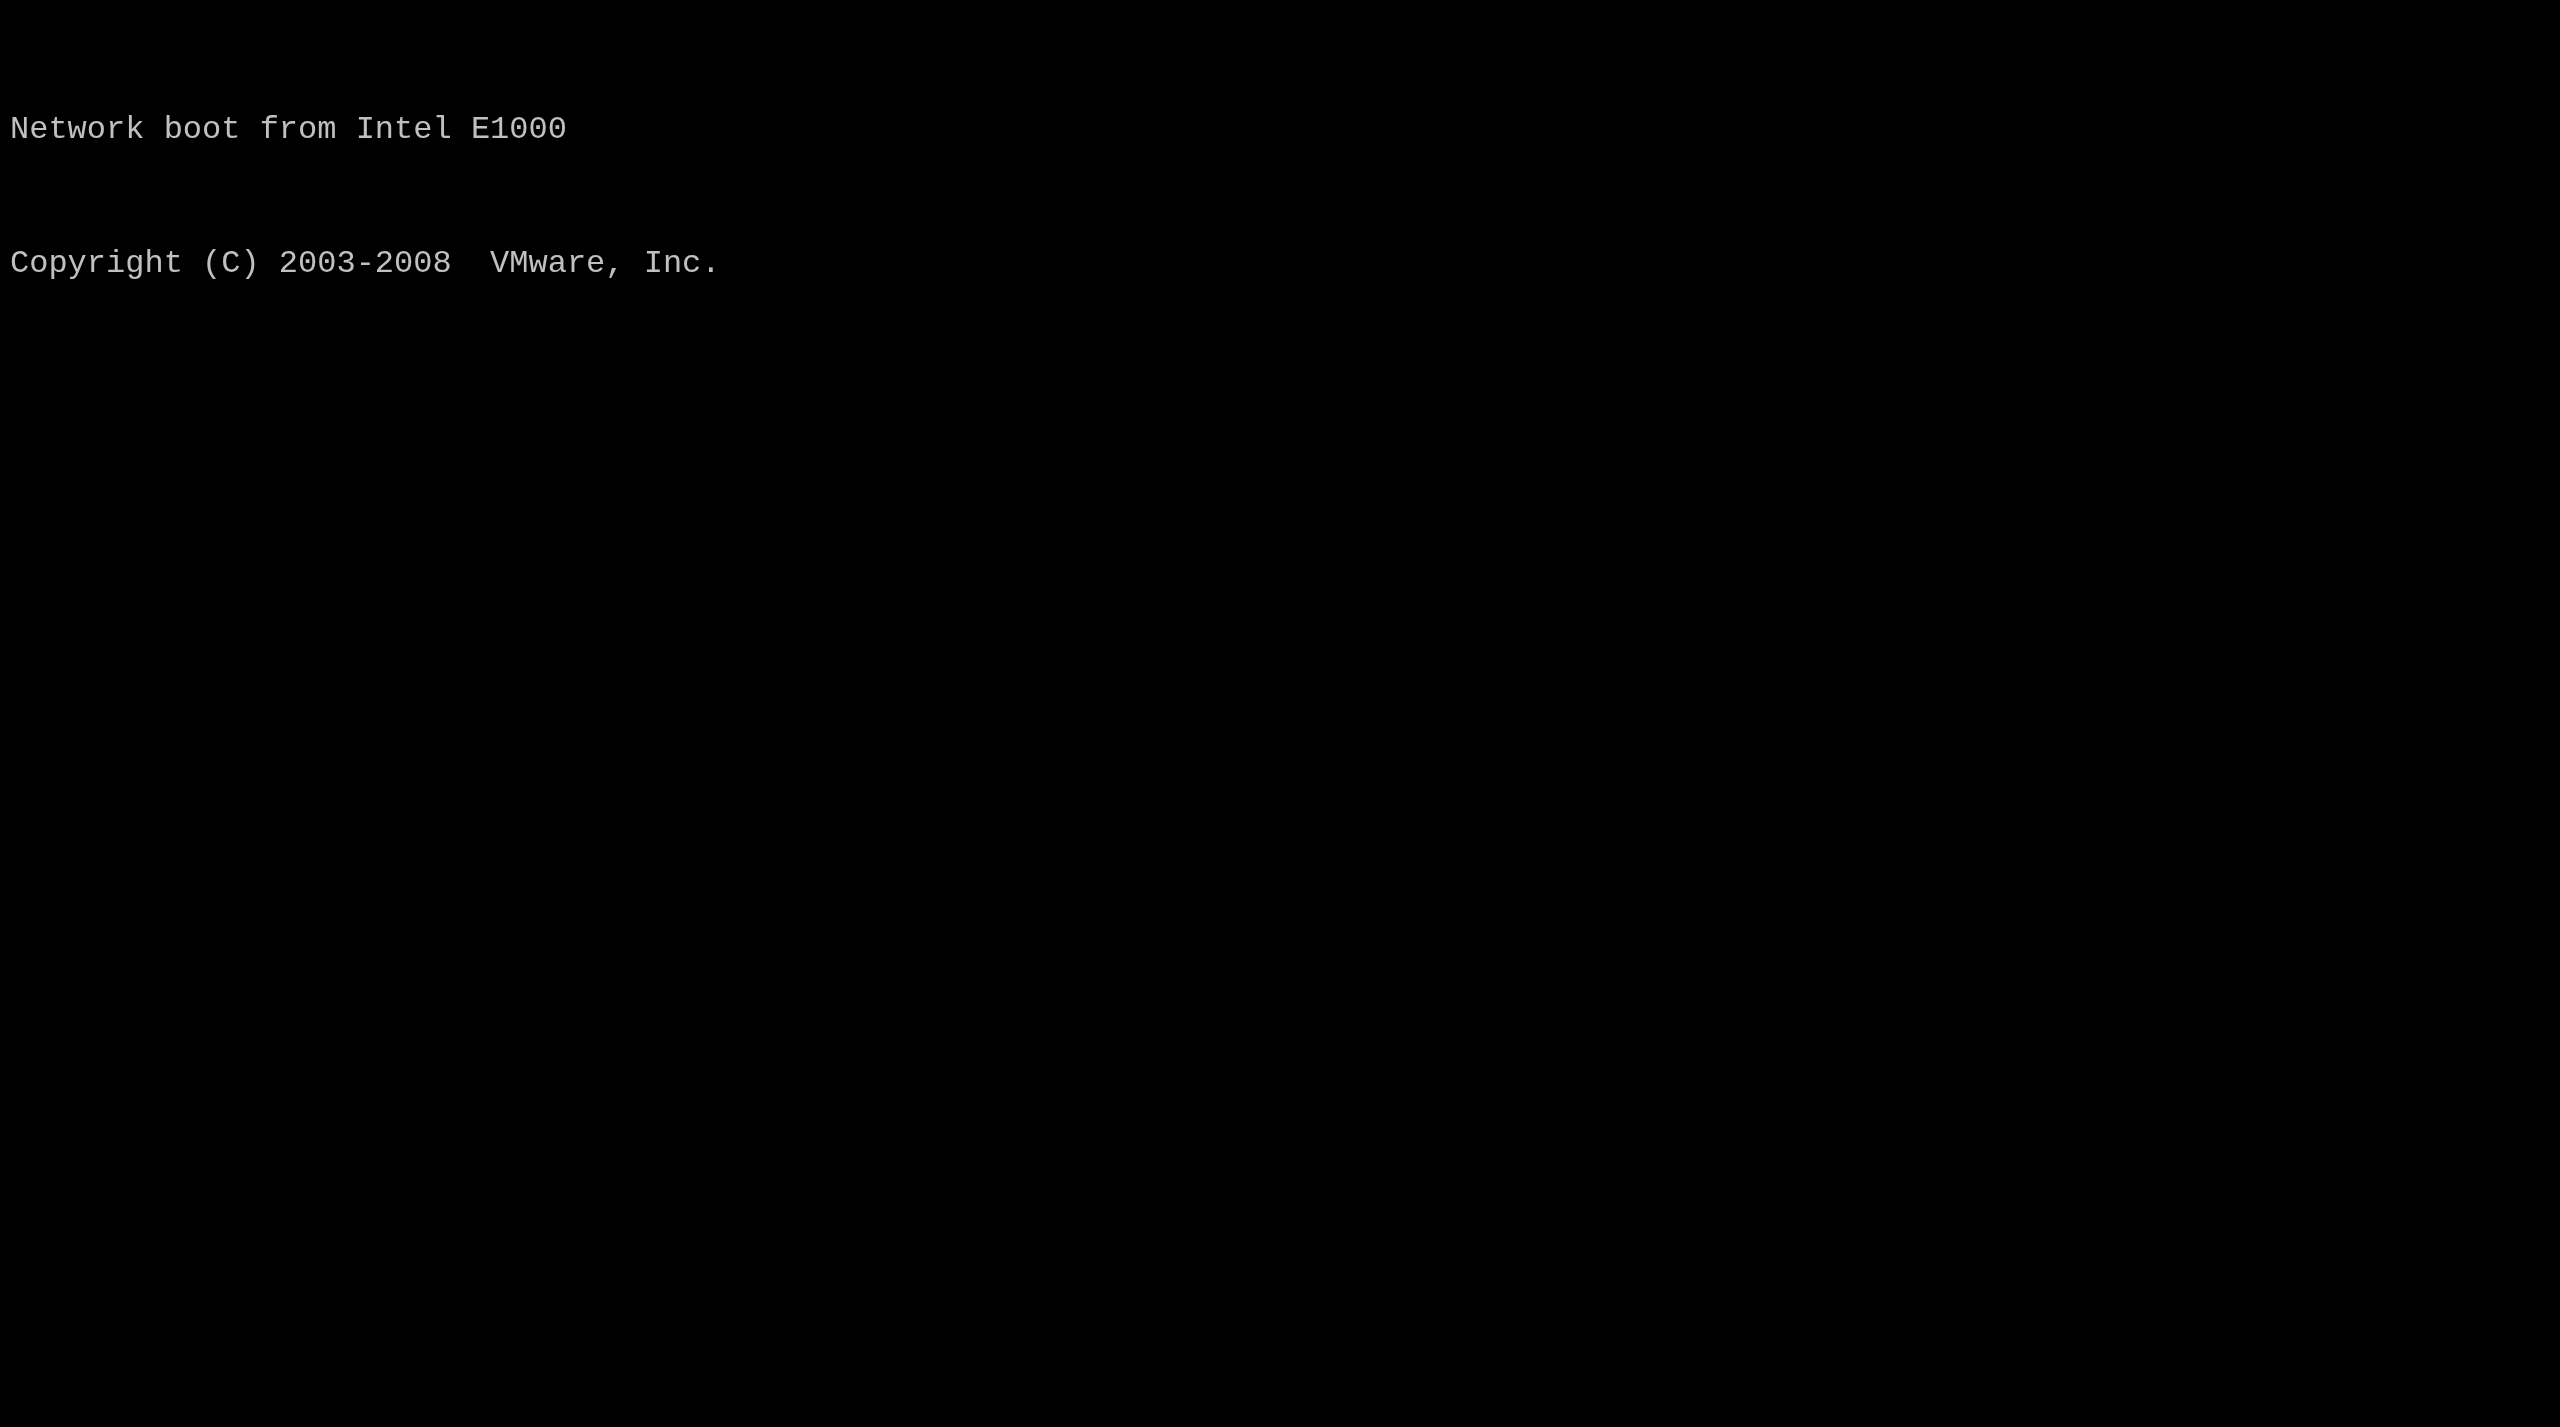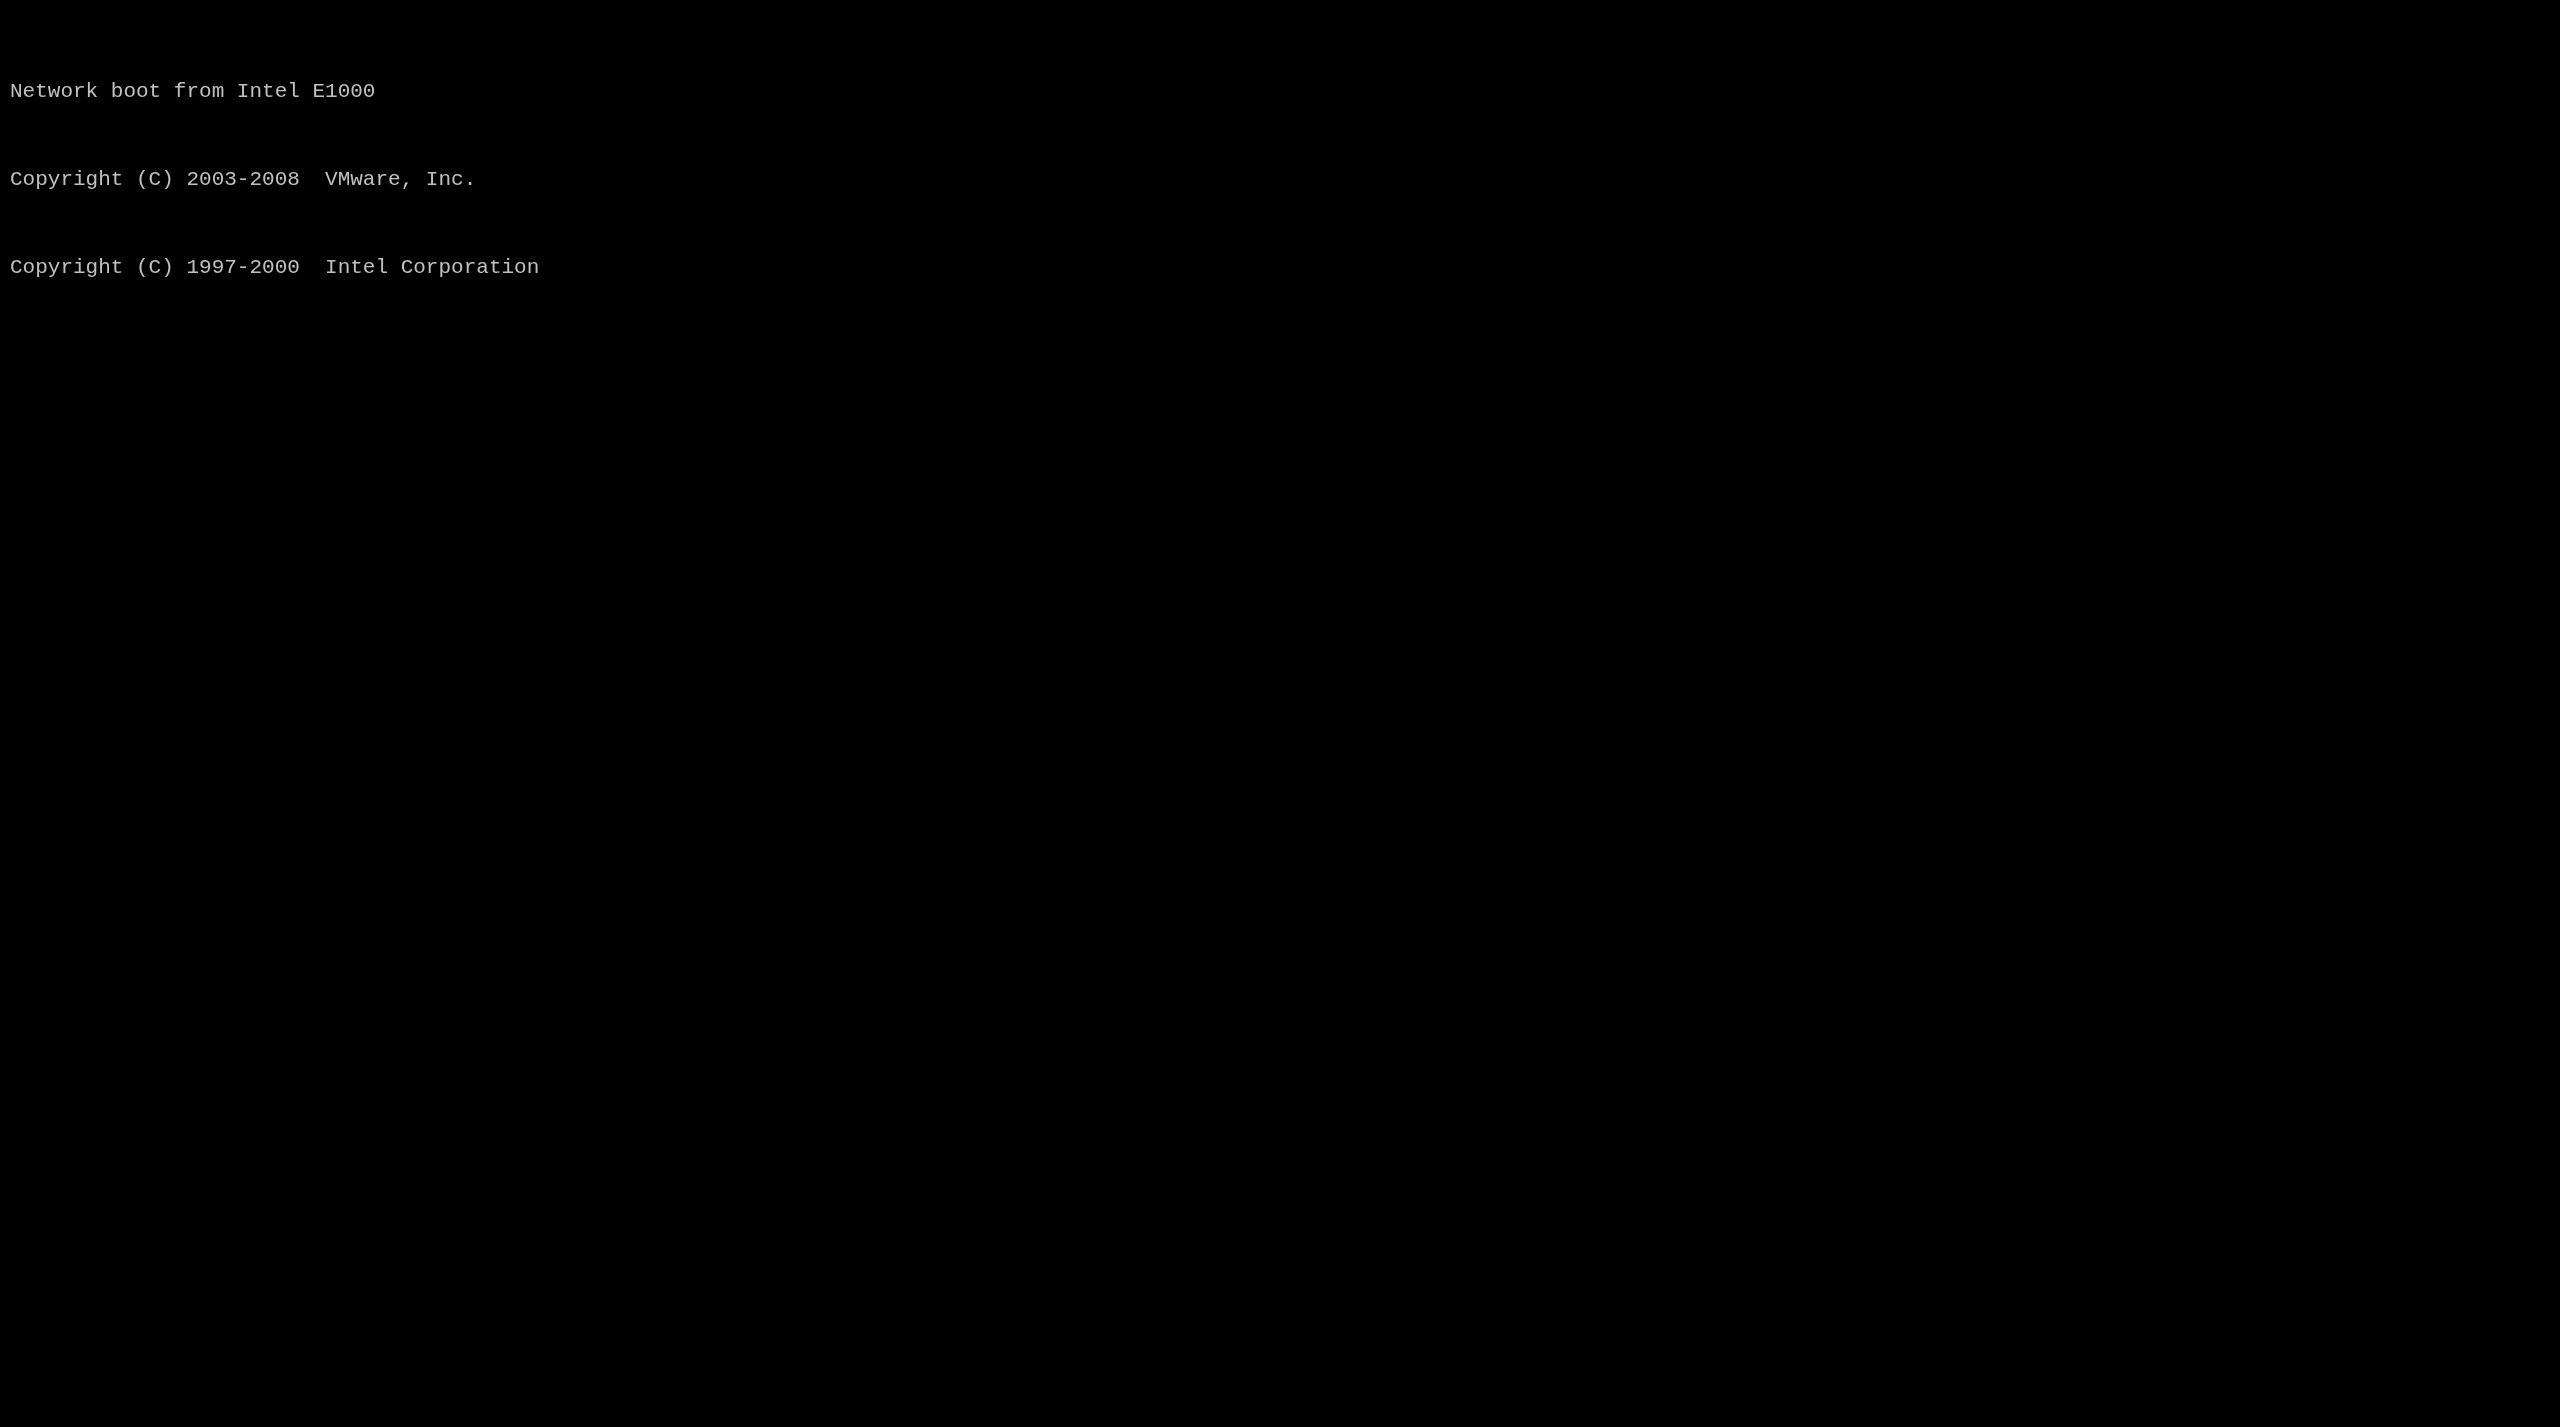--- a/index.html
+++ b/index.html
@@ -14,21 +14,21 @@
       background-color: #000000;
       overflow: hidden;
     }
 
     .terminal {
       width: 2560px;
       height: 1427px;
       background-color: #000000;
       padding: 18px 10px;
       font-family: 'Courier New', Courier, monospace;
-      font-size: 21px;
+      font-size: 32px;
       line-height: 1.4;
       color: #c0c0c0;
       white-space: pre;
     }
 
     .terminal-line {
       display: block;
       color: #c0c0c0;
     }
 
@@ -45,15 +45,14 @@
       0%, 100% { opacity: 1; }
       50% { opacity: 0; }
     }
   </style>
 </head>
 <body>
 
 <div class="terminal">
   <span class="terminal-line">Network boot from Intel E1000</span>
   <span class="terminal-line">Copyright (C) 2003-2008  VMware, Inc.</span>
-  <span class="terminal-line">Copyright (C) 1997-2000  Intel Corporation</span>
   <span class="terminal-line"></span>
 </div>
 
 </body></html>

